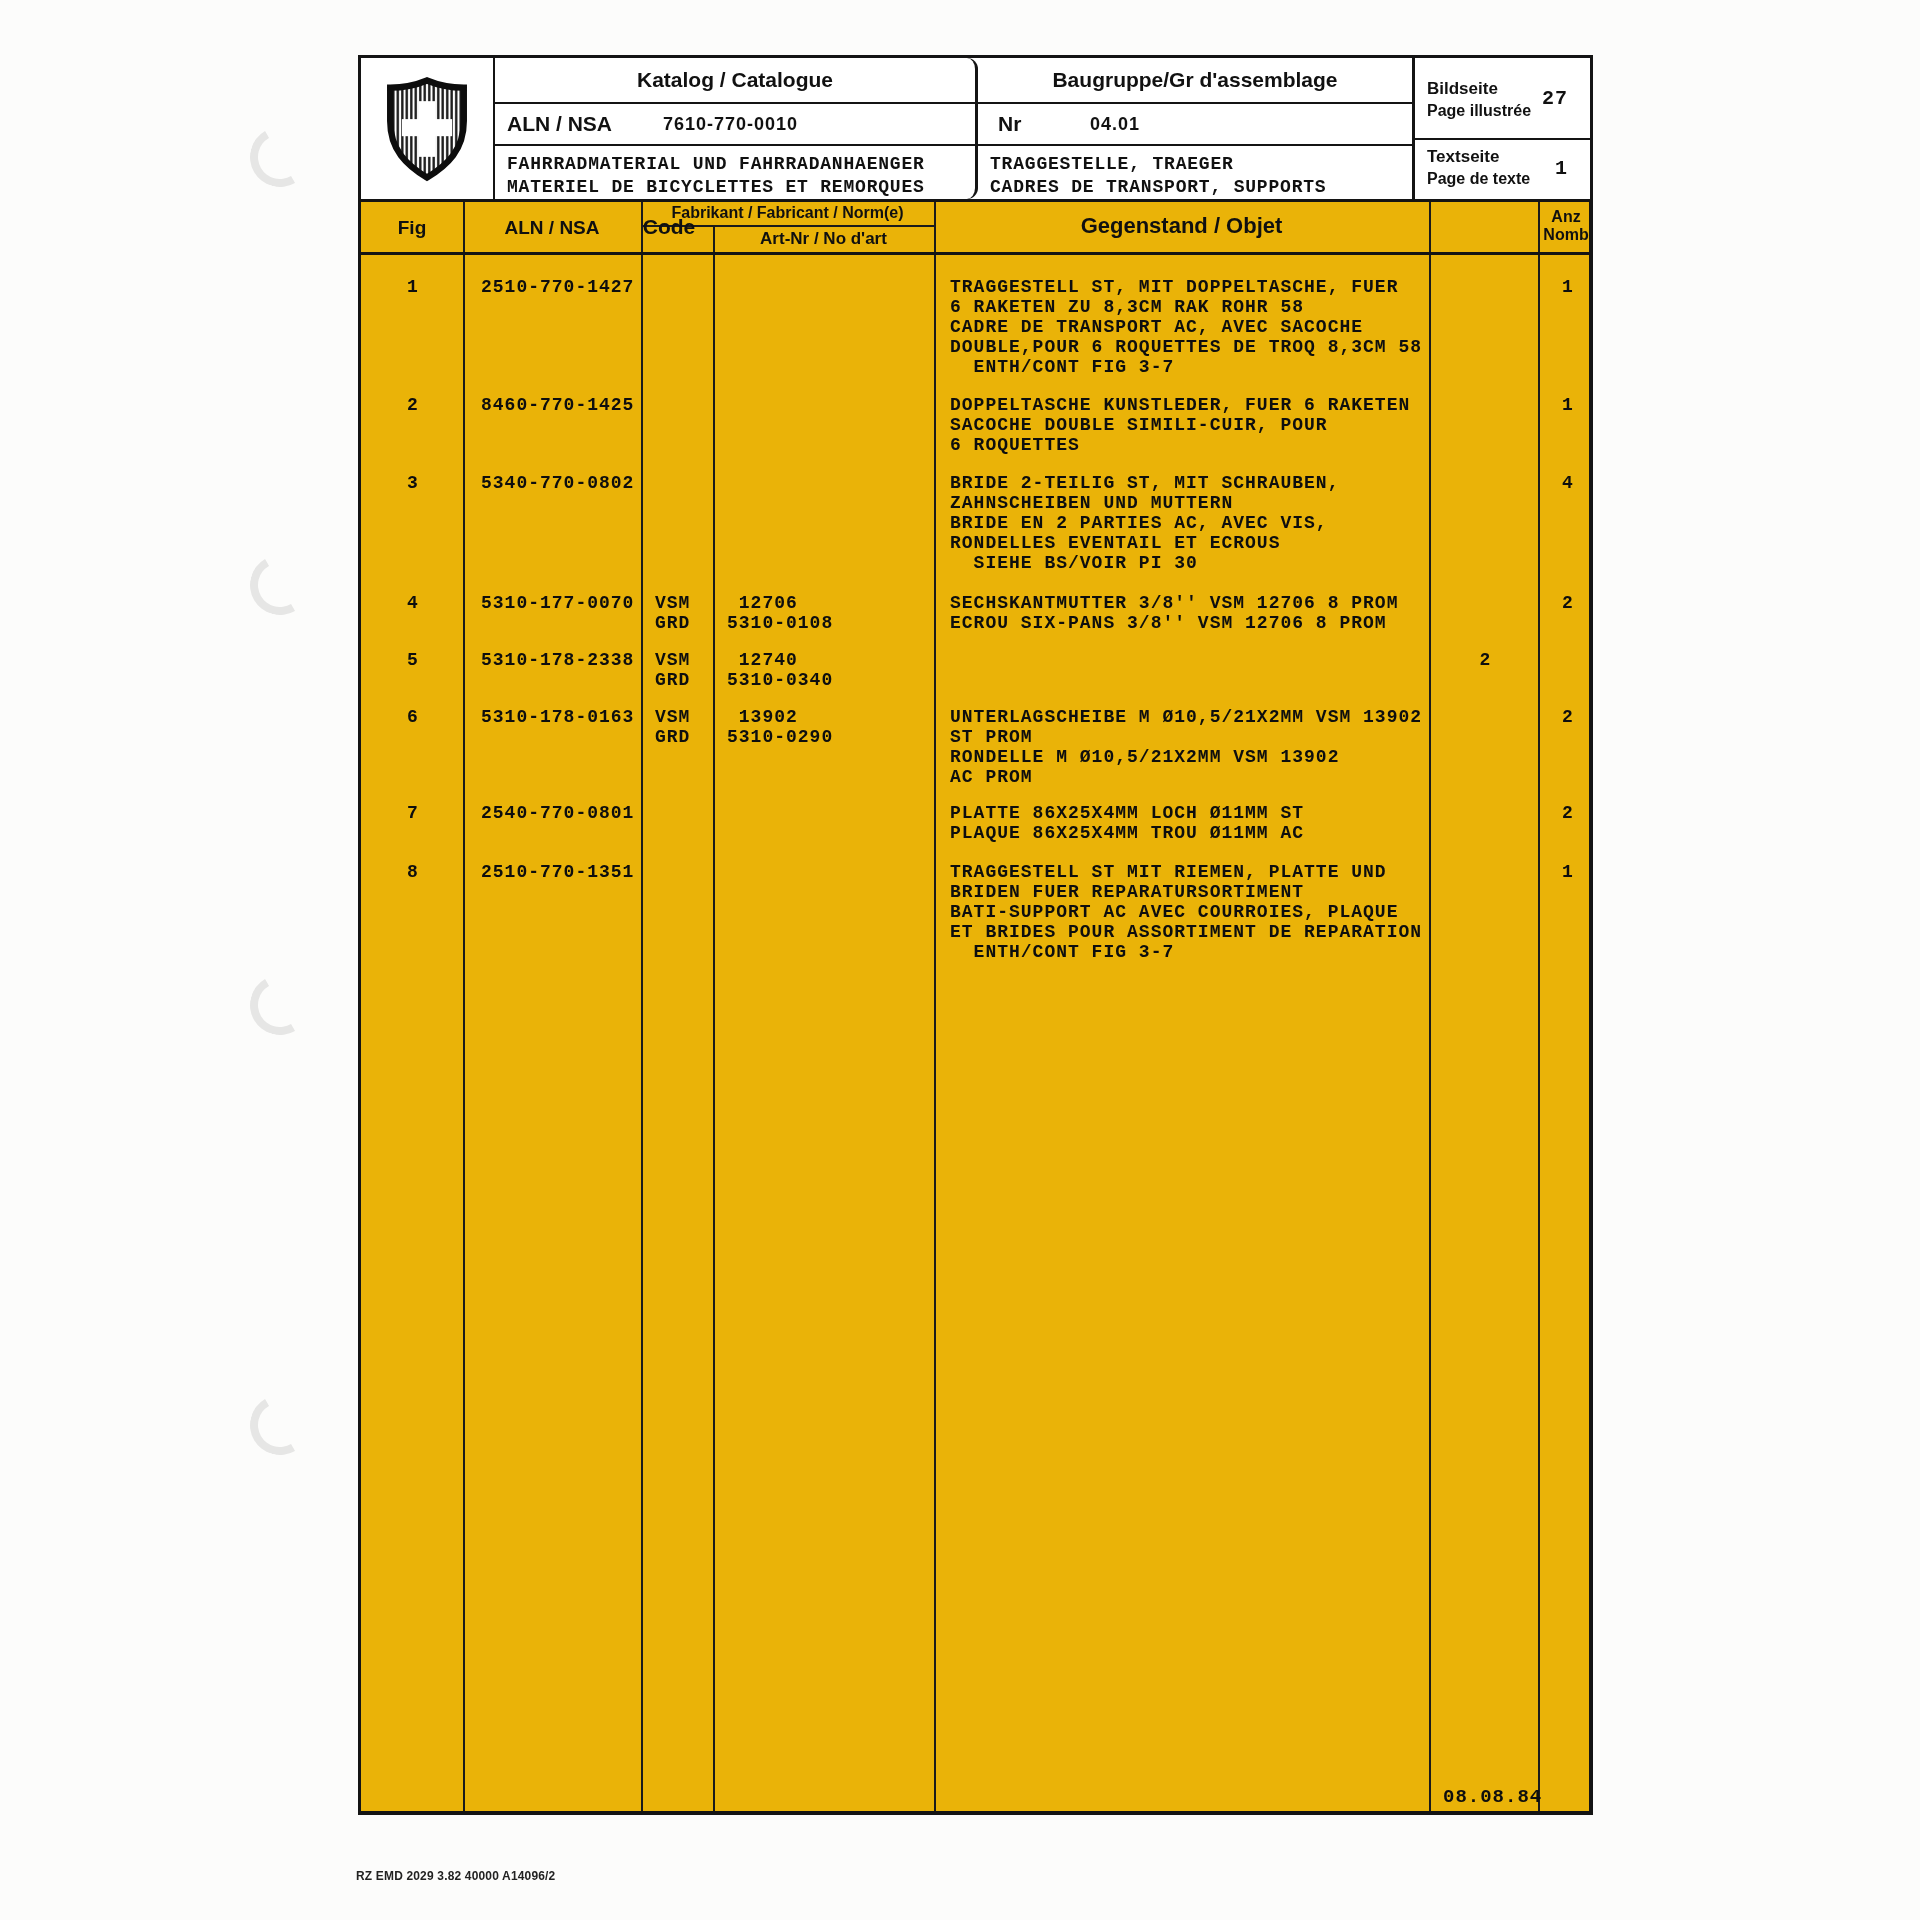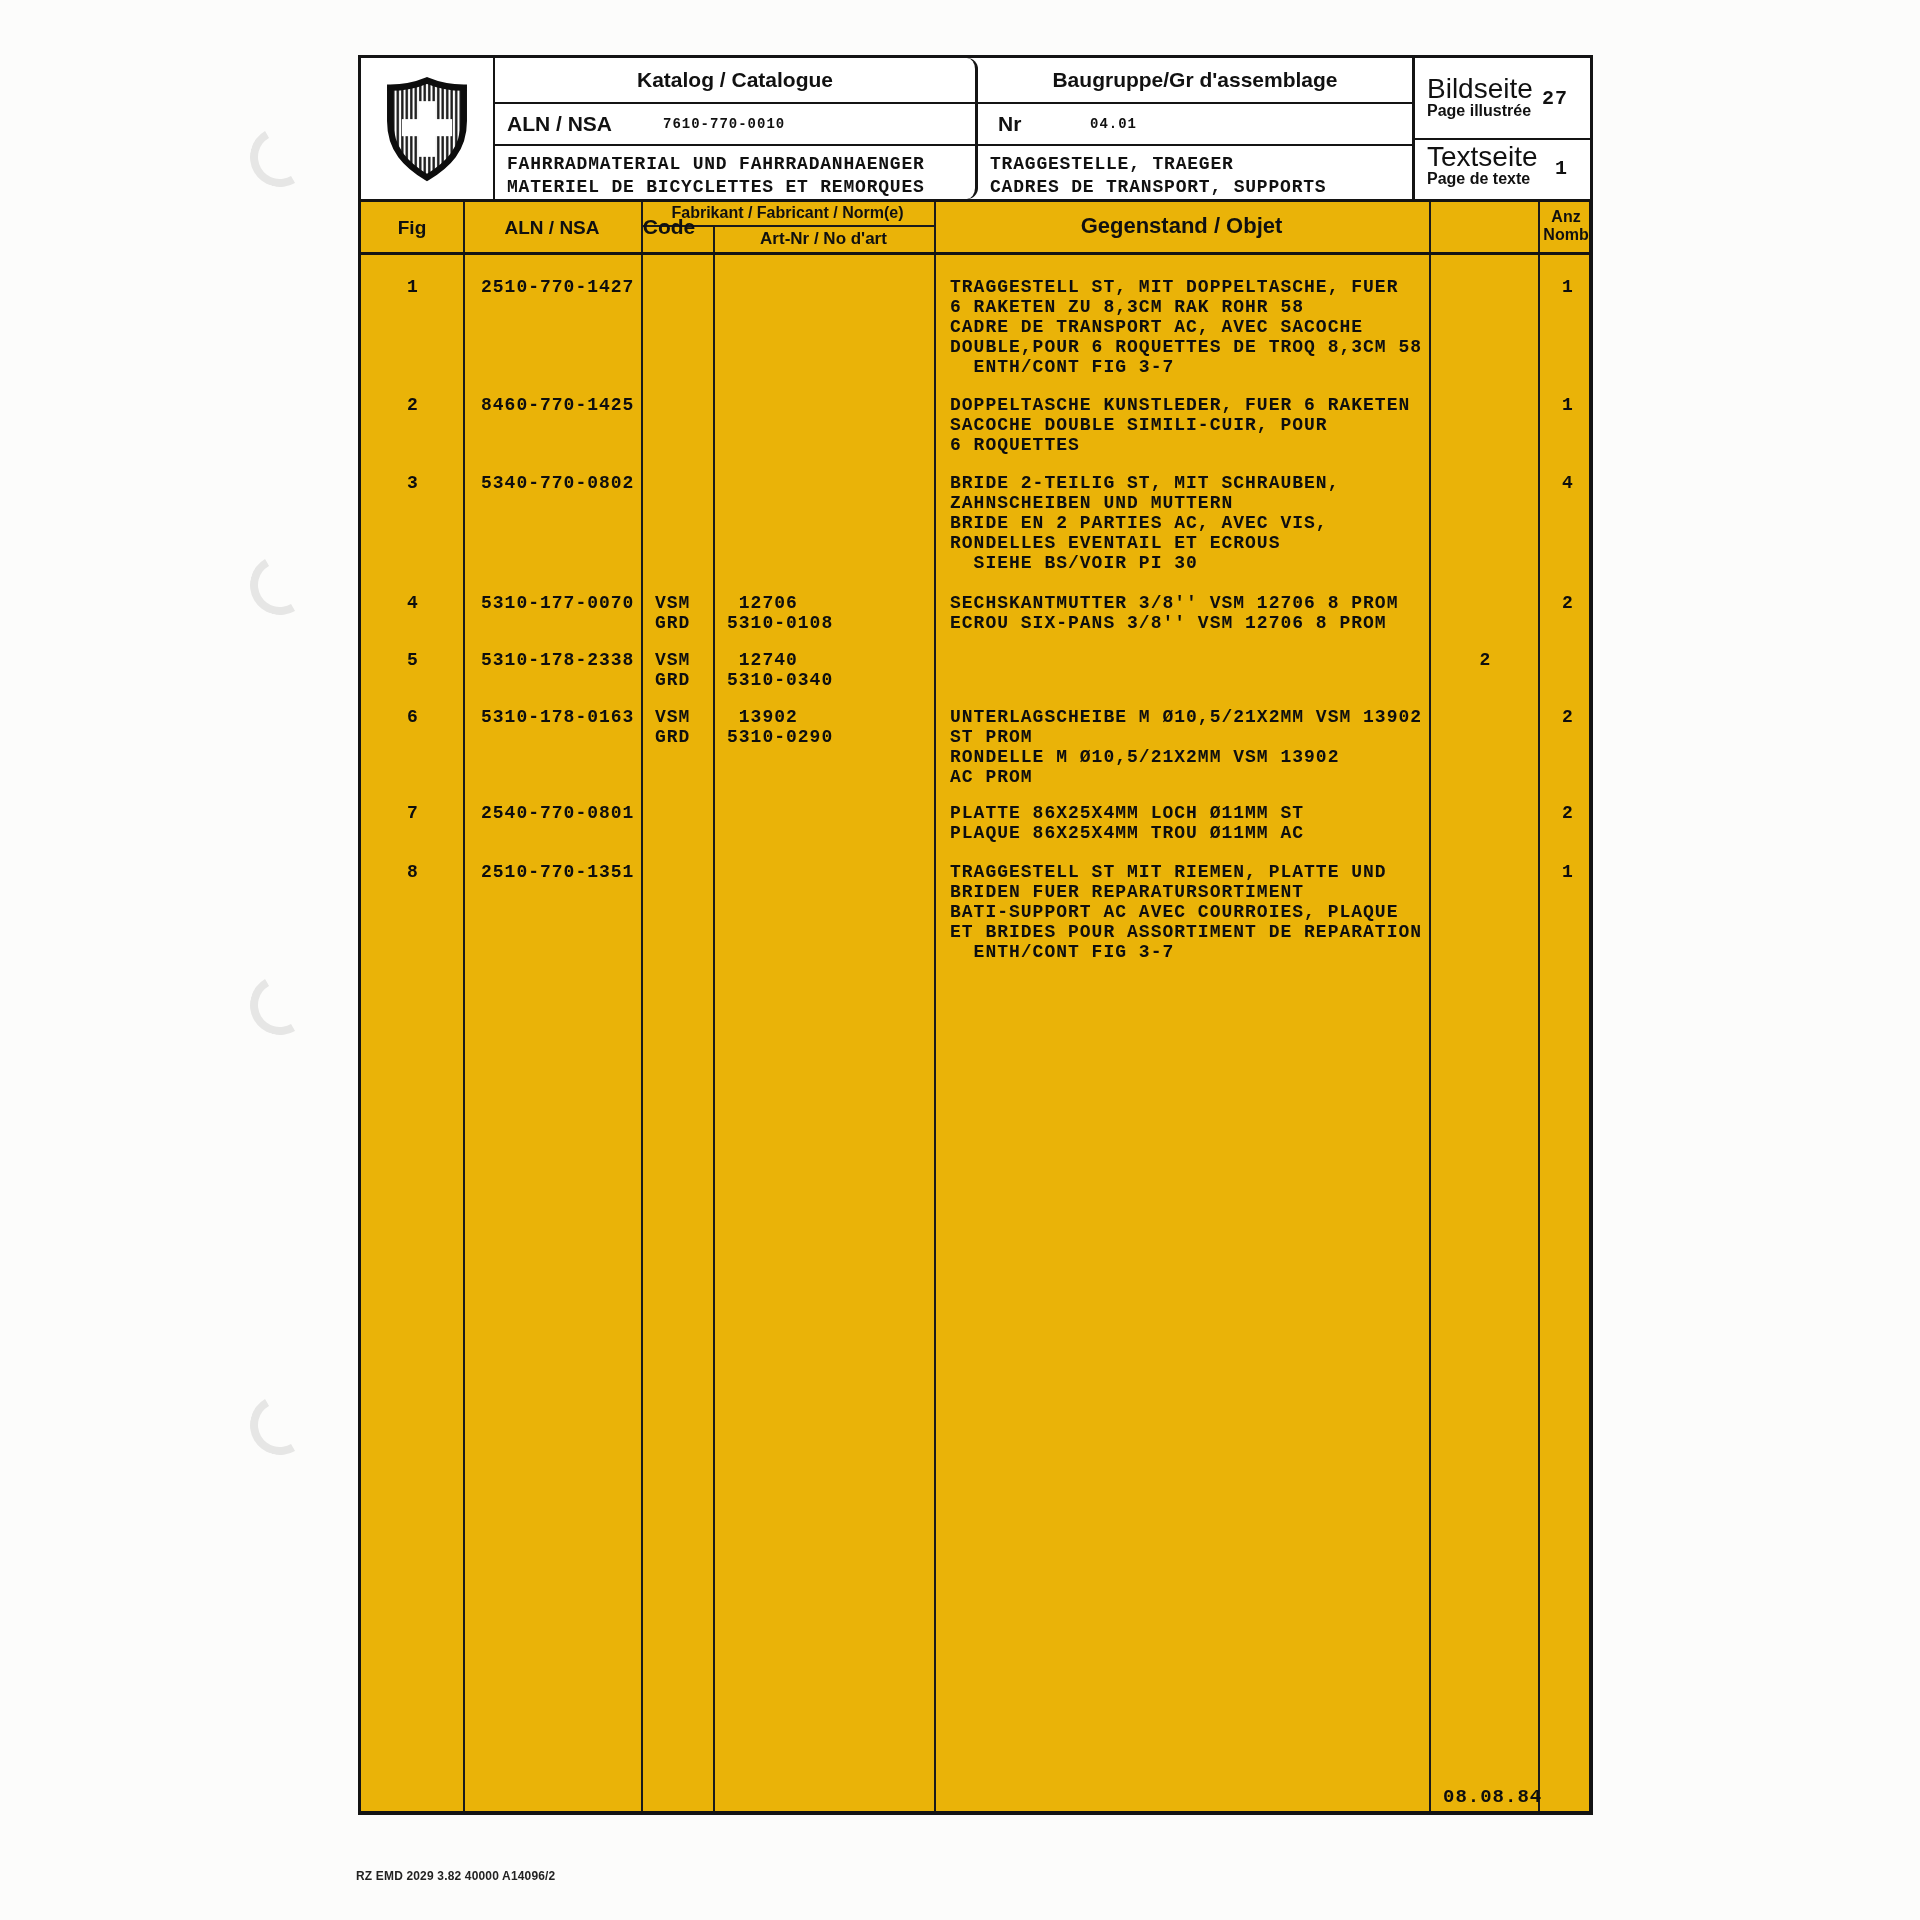--- a/index.html
+++ b/index.html
@@ -27,29 +27,29 @@
   }
   .hdr-cell{box-sizing:border-box;height:100%;}
   .cell-shield{width:134px;border-right:2px solid #141414;display:flex;align-items:center;justify-content:center;}
   .cell-katalog{width:483px;border-right:3px solid #141414;display:flex;flex-direction:column;border-radius:11px;}
   .cell-baugruppe{width:437px;border-right:3px solid #141414;display:flex;flex-direction:column;}
   .cell-pages{flex:1;display:flex;flex-direction:column;}
   .hrowA{height:44px;border-bottom:2px solid #141414;display:flex;align-items:center;justify-content:center;
          font-weight:bold;font-size:21px;}
   .hrowB{height:40px;border-bottom:2px solid #141414;position:relative;display:flex;align-items:center;}
   .hrowB .lbl{font-weight:bold;font-size:21px;padding-left:12px;}
-  .hrowB .val{position:absolute;font-family:Liberation Mono, monospace;font-weight:bold;font-size:14px;letter-spacing:1px;}
+  .hrowB .val{position:absolute;font-family:Liberation Sans, sans-serif;font-weight:bold;font-size:18px;letter-spacing:1px;}
   .hrowC{flex:1;padding:7px 0 0 12px;
          font-family:"Liberation Mono",monospace;font-weight:bold;font-size:18px;
          line-height:23px;letter-spacing:0.8px;white-space:pre;}
   .pg-sub{box-sizing:border-box;display:flex;align-items:center;}
   .pg-top{height:82px;border-bottom:2px solid #141414;}
   .pg-bot{flex:1;align-items:flex-start;padding-top:5px;}
   .pg-labels{flex:1;padding-left:12px;display:flex;flex-direction:column;justify-content:center;}
-  .pg-de{font-weight:normal;font-size:28px;line-height:24px;}
+  .pg-de{font-weight:bold;font-size:17px;line-height:24px;}
   .pg-fr{font-weight:bold;font-size:16px;line-height:19px;}
   .pg-val{font-family:"Liberation Mono",monospace;font-weight:bold;font-size:20px;margin-right:22px;letter-spacing:1px;}
   .pg-bot .pg-val{margin-top:12px;}
   
   .tbl{
     position:absolute;left:358px;top:202px;width:1235px;height:1613px;
     border-left:3px solid #141414;border-right:4px solid #141414;border-bottom:4px solid #141414;
     box-sizing:border-box;background:#eab308;
   }
   .vline{position:absolute;top:0;bottom:0;width:2px;background:#1b1b1b;}

